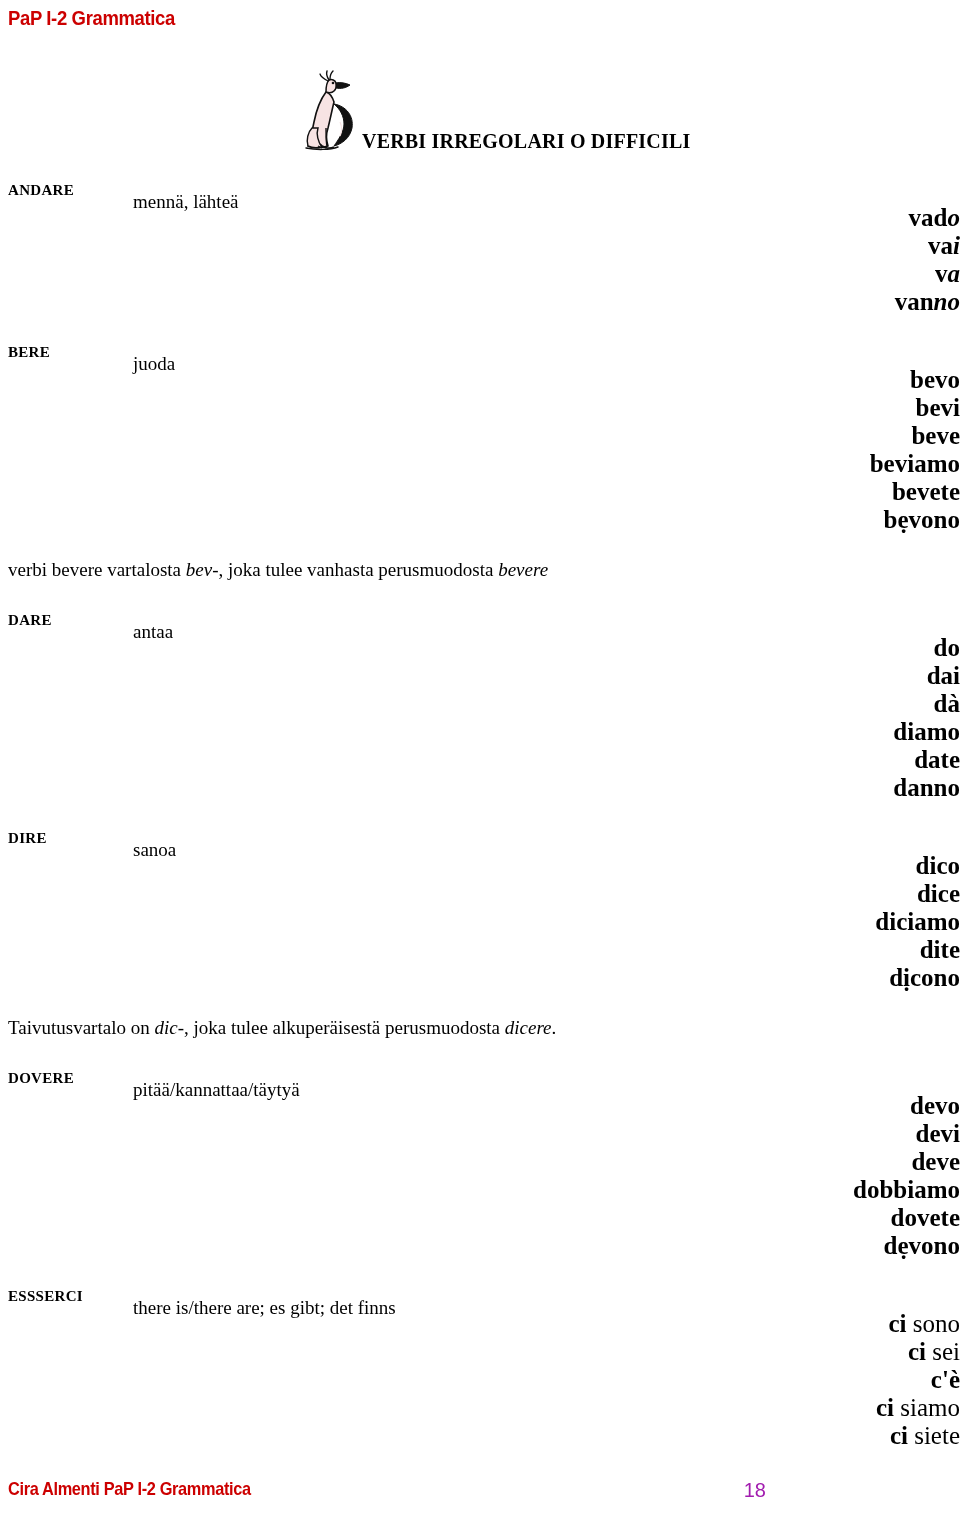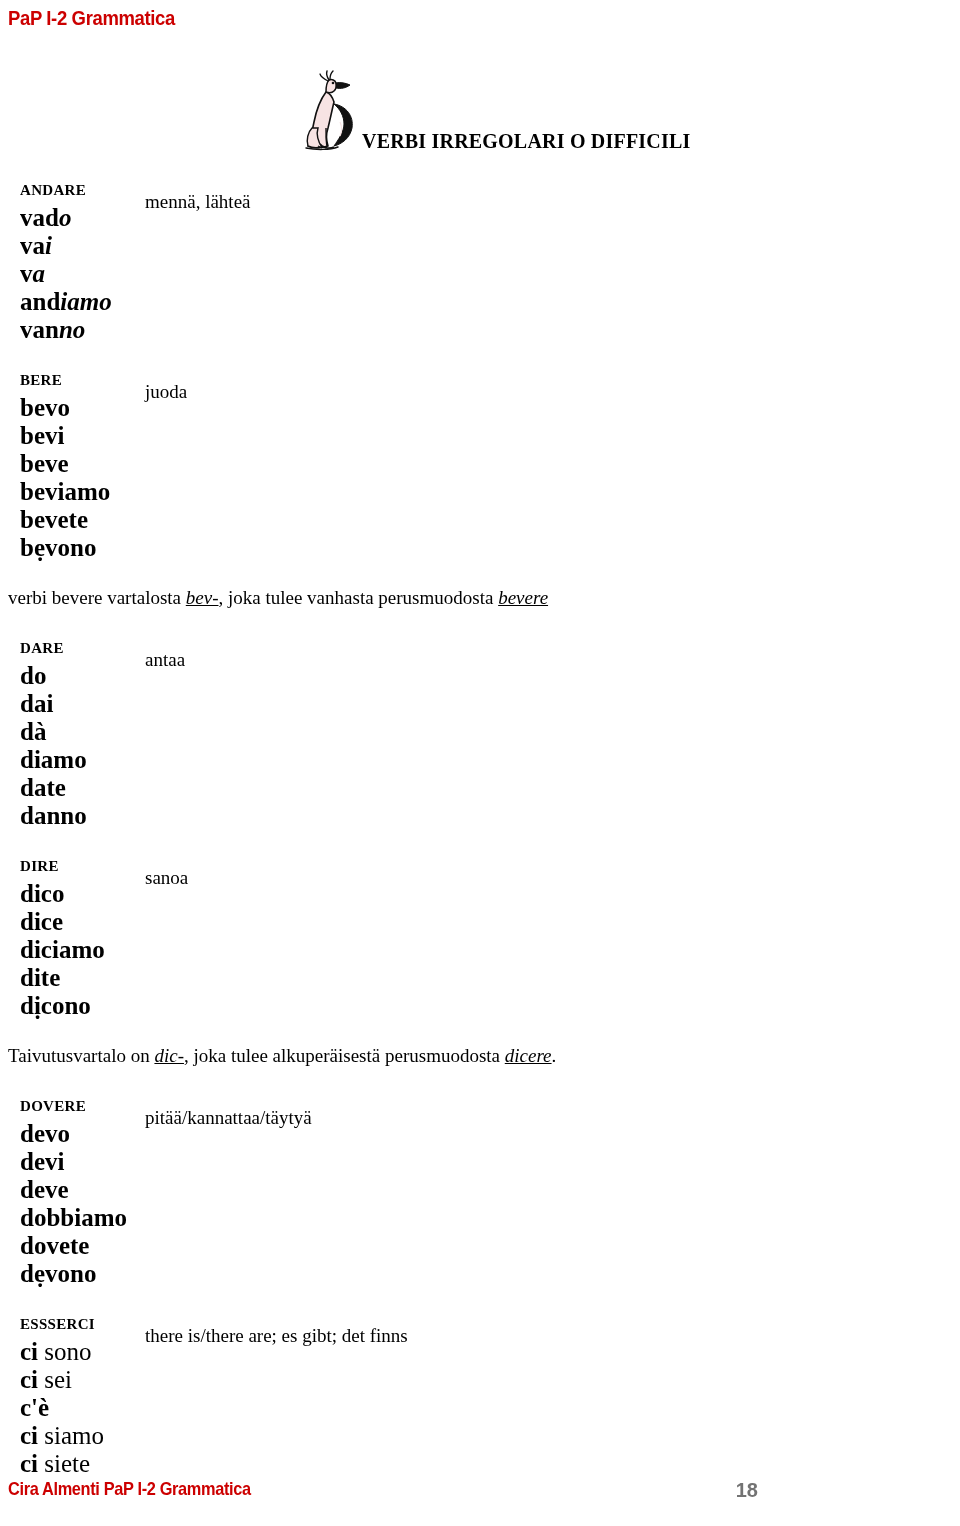--- a/index.html
+++ b/index.html
@@ -59,21 +59,22 @@
 
   
   .content {
     position: absolute;
     left: 0;
     top: 176px;
     width: 960px;
   }
   .verb-block {
     position: relative;
-    margin: 0 0 22px 12px;
+    margin: 0 0 22px 0;
+    text-align: right;
   }
   .verb-head {
     position: relative;
     height: 28px;
     line-height: 28px;
     white-space: nowrap;
   }
   .verb-name {
     position: absolute;
     left: 8px;
@@ -106,21 +107,21 @@
     font-style: normal;
   }
   .note {
     margin: 0 0 22px 8px;
     height: 28px;
     line-height: 28px;
     font-size: 19px;
     font-weight: normal;
     white-space: nowrap;
   }
-  .note i { font-style: italic; text-decoration: underline; }
+  .note i { font-style: italic; }
 
   
   .footer {
     position: absolute;
     left: 0;
     bottom: 18px;
     width: 768px;
     height: 30px;
   }
   .footer-text {
@@ -131,26 +132,26 @@
     font-weight: bold;
     font-size: 19px;
     letter-spacing: -0.4px;
     transform: scaleX(0.86);
     transform-origin: left center;
     color: #CC0000;
     white-space: nowrap;
   }
   .footer-page {
     position: absolute;
-    right: 10px;
+    right: 2px;
     top: 1px;
     font-family: "Liberation Sans", "DejaVu Sans", sans-serif;
-    font-weight: bold;
+    font-weight: normal;
     font-size: 20px;
-    color: #737373;
+    color: #a21caf;
   }
 </style>
 </head>
 <body>
 
 <div class="header-title">PaP I-2 Grammatica</div>
 
 <div class="title-row">
 
   <div class="mascot">
@@ -190,21 +191,20 @@
 
 <div class="content" id="verb-list">
     <div class="verb-block">
       <div class="verb-head">
         <span class="verb-name">ANDARE</span>
         <span class="verb-trans">mennä, lähteä</span>
       </div>
       <div class="form"><span>vad</span><span class="ending">o</span></div>
       <div class="form"><span>va</span><span class="ending">i</span></div>
       <div class="form"><span>v</span><span class="ending">a</span></div>
-      <div class="form"><span>and</span><span class="ending">iamo</span></div>
       <div class="form"><span>van</span><span class="ending">no</span></div>
     </div>
     <div class="verb-block">
       <div class="verb-head">
         <span class="verb-name">BERE</span>
         <span class="verb-trans">juoda</span>
       </div>
       <div class="form"><span>bevo</span></div>
       <div class="form"><span>bevi</span></div>
       <div class="form"><span>beve</span></div>

